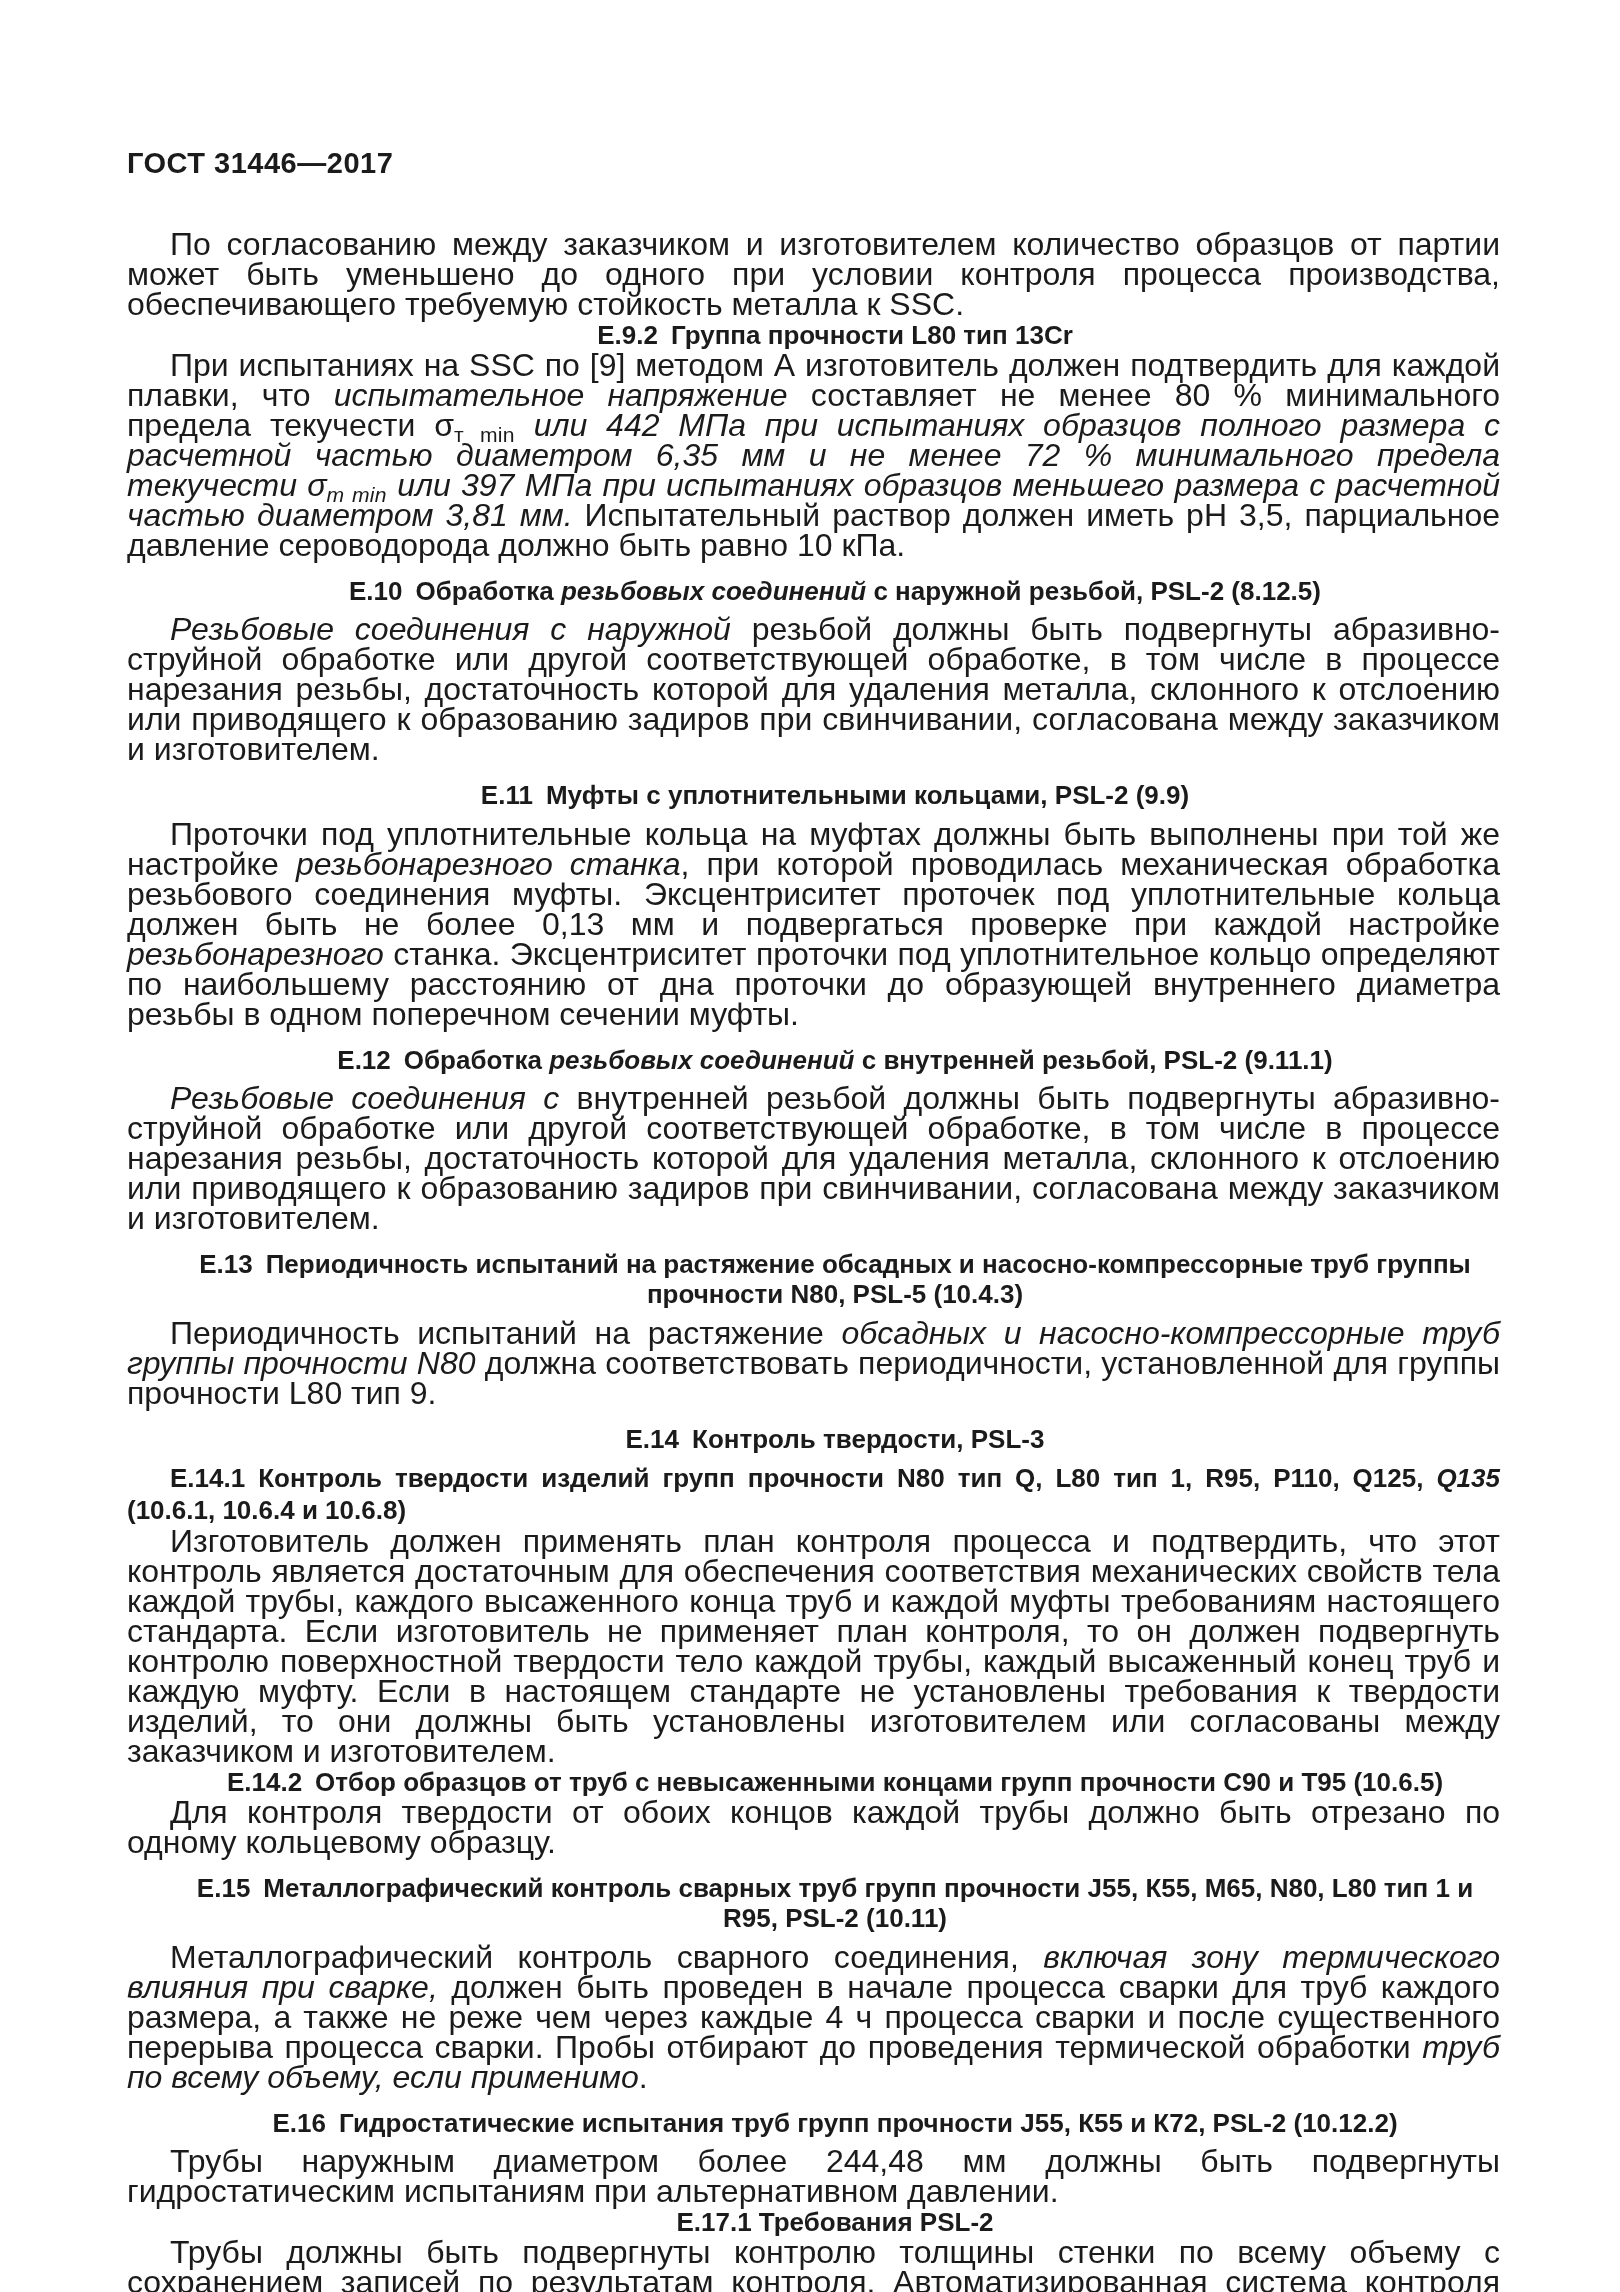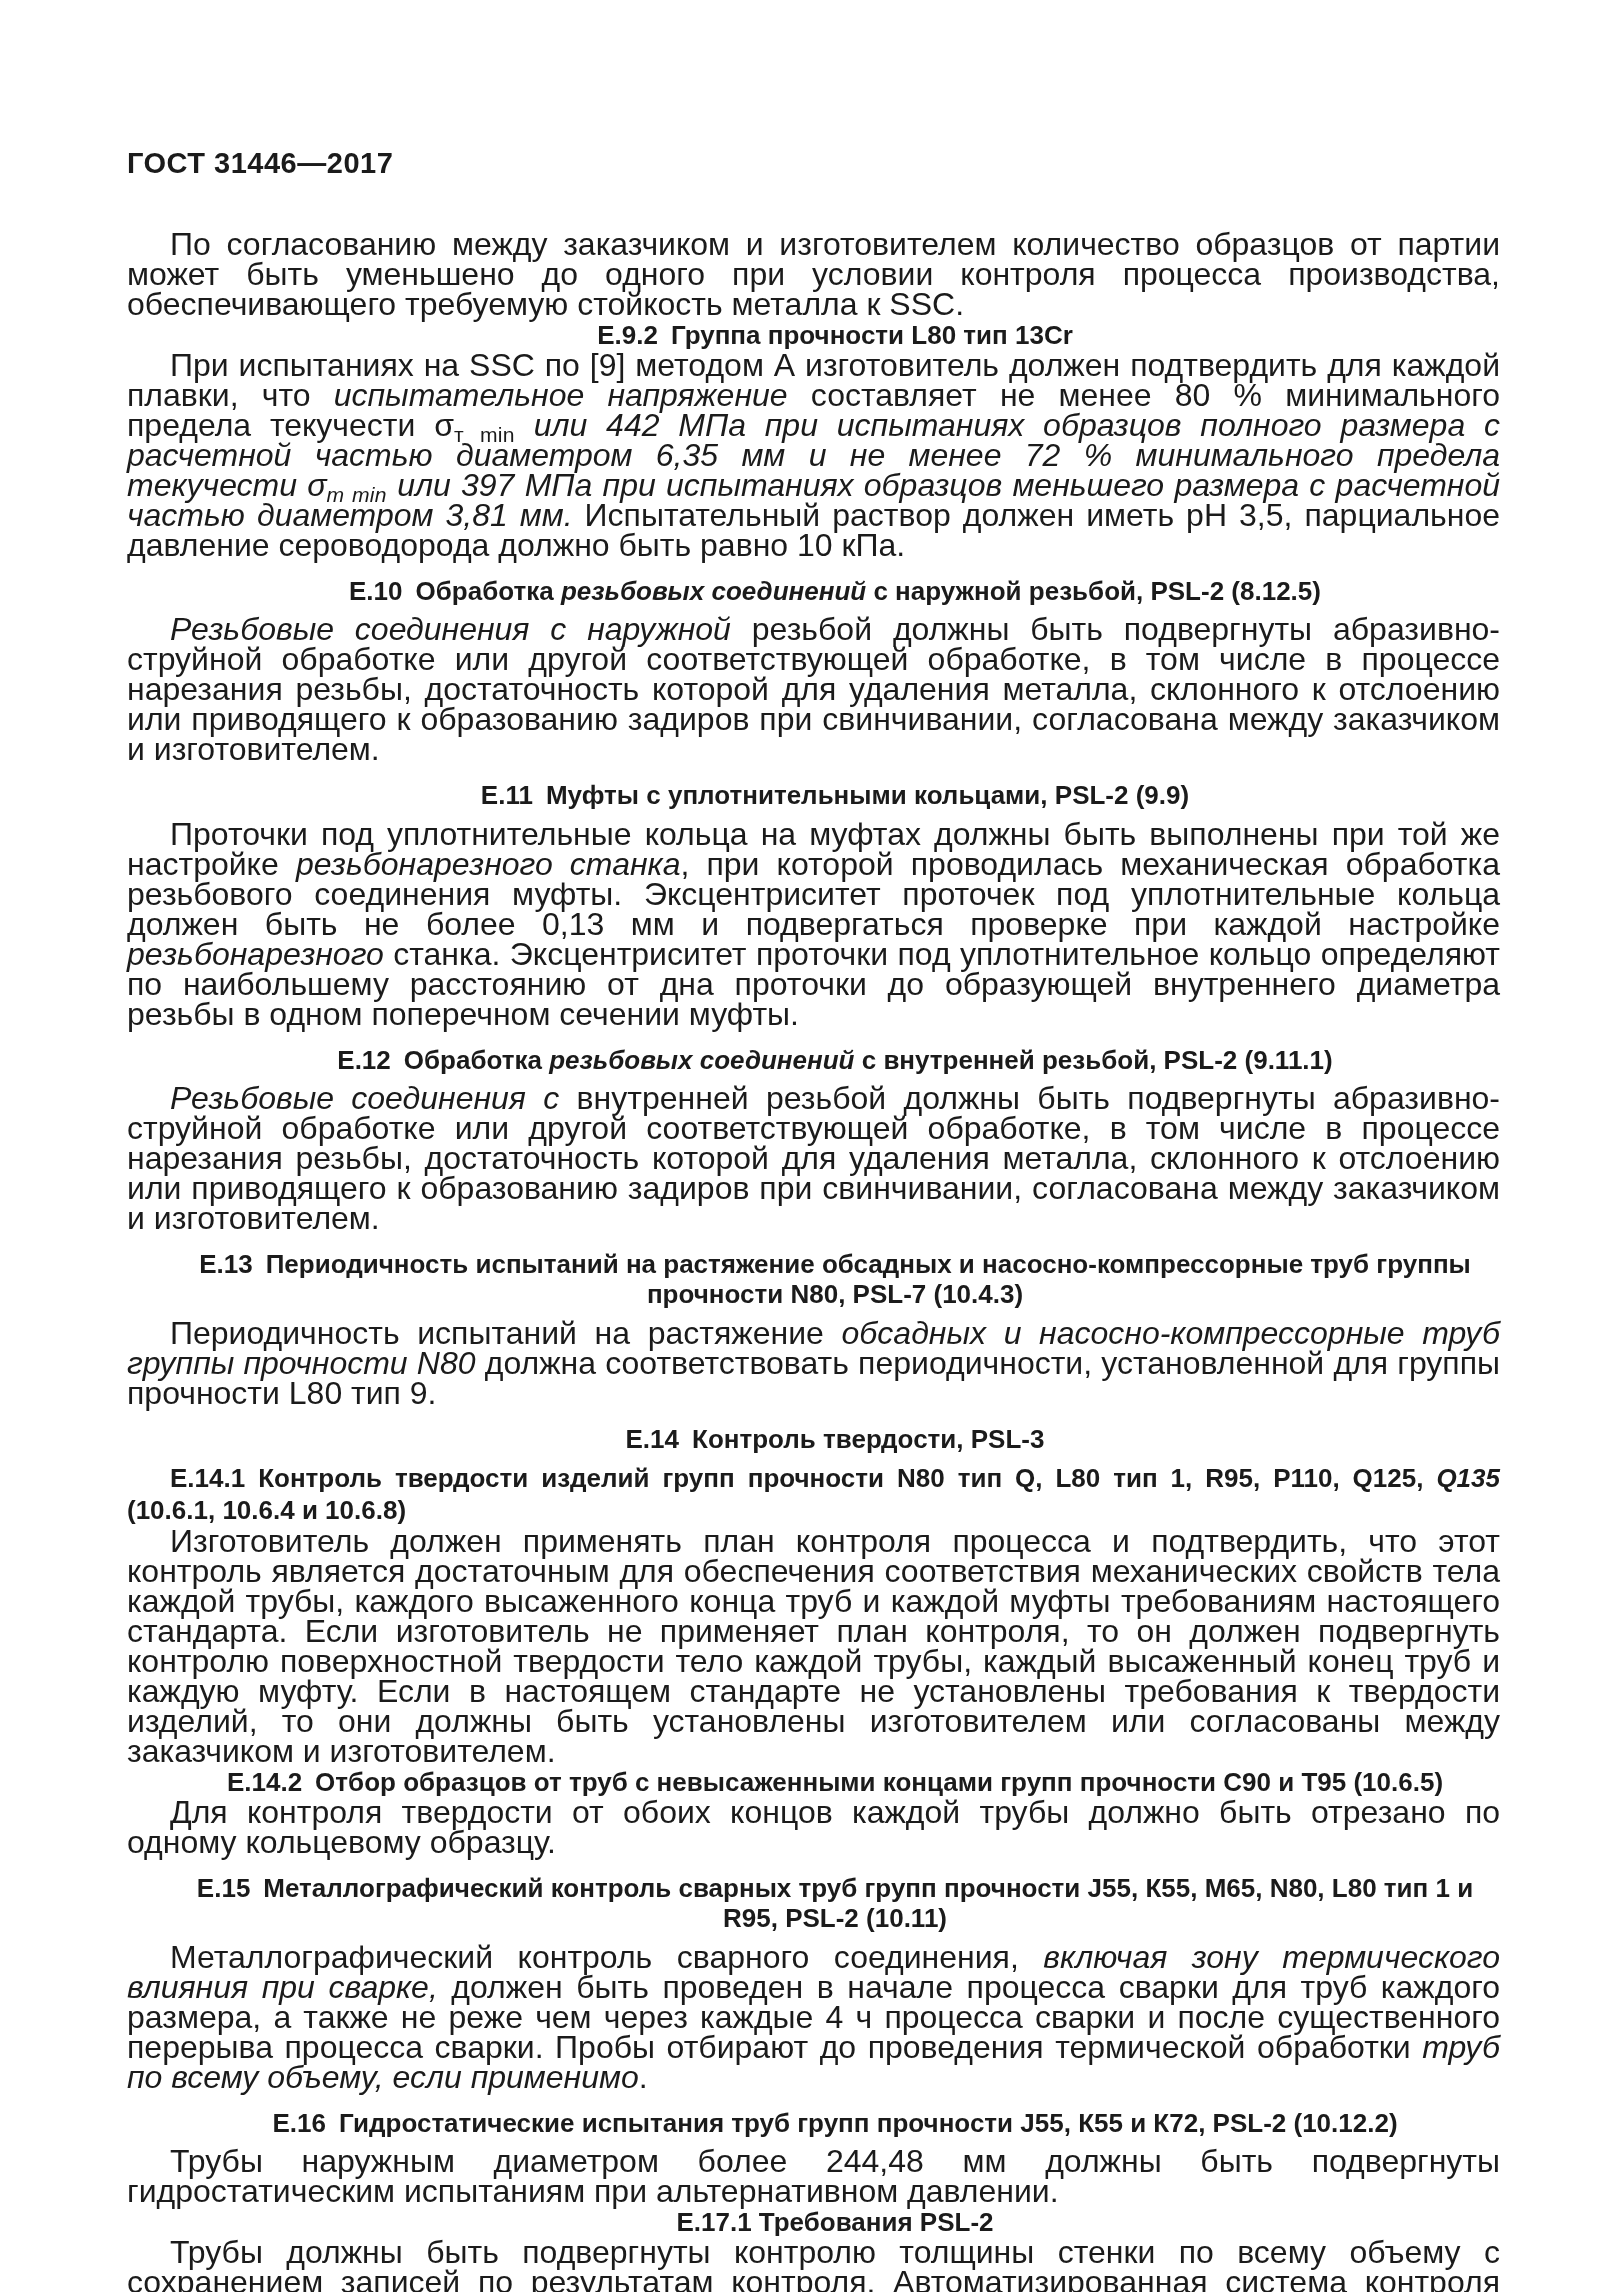--- a/index.html
+++ b/index.html
@@ -53,21 +53,21 @@
   <p class="p"><span class="i">Резьбовые соединения с наружной</span><span> резьбой должны быть подвергнуты абразивно-струйной обработке или другой соответствующей обработке, в том числе в процессе нарезания резьбы, достаточность которой для удаления металла, склонного к отслоению или приводящего к образованию задиров при свинчивании, согласована между заказчиком и изготовителем.</span></p>
 
   <p class="h"><span>Е.11 Муфты с уплотнительными кольцами, PSL-2 (9.9)</span></p>
 
   <p class="p"><span>Проточки под уплотнительные кольца на муфтах должны быть выполнены при той же настройке </span><span class="i">резьбонарезного станка</span><span>, при которой проводилась механическая обработка резьбового соединения муфты. Эксцентриситет проточек под уплотнительные кольца должен быть не более 0,13 мм и подвергаться проверке при каждой настройке </span><span class="i">резьбонарезного</span><span> станка. Эксцентриситет проточки под уплотнительное кольцо определяют по наибольшему расстоянию от дна проточки до образующей внутреннего диаметра резьбы в одном поперечном сечении муфты.</span></p>
 
   <p class="h"><span>Е.12 Обработка </span><span class="i">резьбовых соединений</span><span> с внутренней резьбой, PSL-2 (9.11.1)</span></p>
 
   <p class="p"><span class="i">Резьбовые соединения с</span><span> внутренней резьбой должны быть подвергнуты абразивно-струйной обработке или другой соответствующей обработке, в том числе в процессе нарезания резьбы, достаточность которой для удаления металла, склонного к отслоению или приводящего к образованию задиров при свинчивании, согласована между заказчиком и изготовителем.</span></p>
 
-  <p class="h"><span>Е.13 Периодичность испытаний на растяжение обсадных и насосно-компрессорные труб группы прочности N80, PSL-7 (10.4.3)</span></p>
+  <p class="h"><span>Е.13 Периодичность испытаний на растяжение обсадных и насосно-компрессорные труб группы прочности N80, PSL-5 (10.4.3)</span></p>
 
   <p class="p"><span>Периодичность испытаний на растяжение </span><span class="i">обсадных и насосно-компрессорные труб группы прочности N80</span><span> должна соответствовать периодичности, установленной для группы прочности L80 тип 9.</span></p>
 
   <p class="h"><span>Е.14 Контроль твердости, PSL-3</span></p>
 
   <p class="hp"><span>Е.14.1 Контроль твердости изделий групп прочности N80 тип Q, L80 тип 1, R95, P110, Q125, </span><span class="i">Q135</span><span> (10.6.1, 10.6.4 и 10.6.8)</span></p>
 
   <p class="p"><span>Изготовитель должен применять план контроля процесса и подтвердить, что этот контроль является достаточным для обеспечения соответствия механических свойств тела каждой трубы, каждого высаженного конца труб и каждой муфты требованиям настоящего стандарта. Если изготовитель не применяет план контроля, то он должен подвергнуть контролю поверхностной твердости тело каждой трубы, каждый высаженный конец труб и каждую муфту. Если в настоящем стандарте не установлены требования к твердости изделий, то они должны быть установлены изготовителем или согласованы между заказчиком и изготовителем.</span></p>
 
   <p class="h tight"><span>Е.14.2 Отбор образцов от труб с невысаженными концами групп прочности С90 и Т95 (10.6.5)</span></p>

